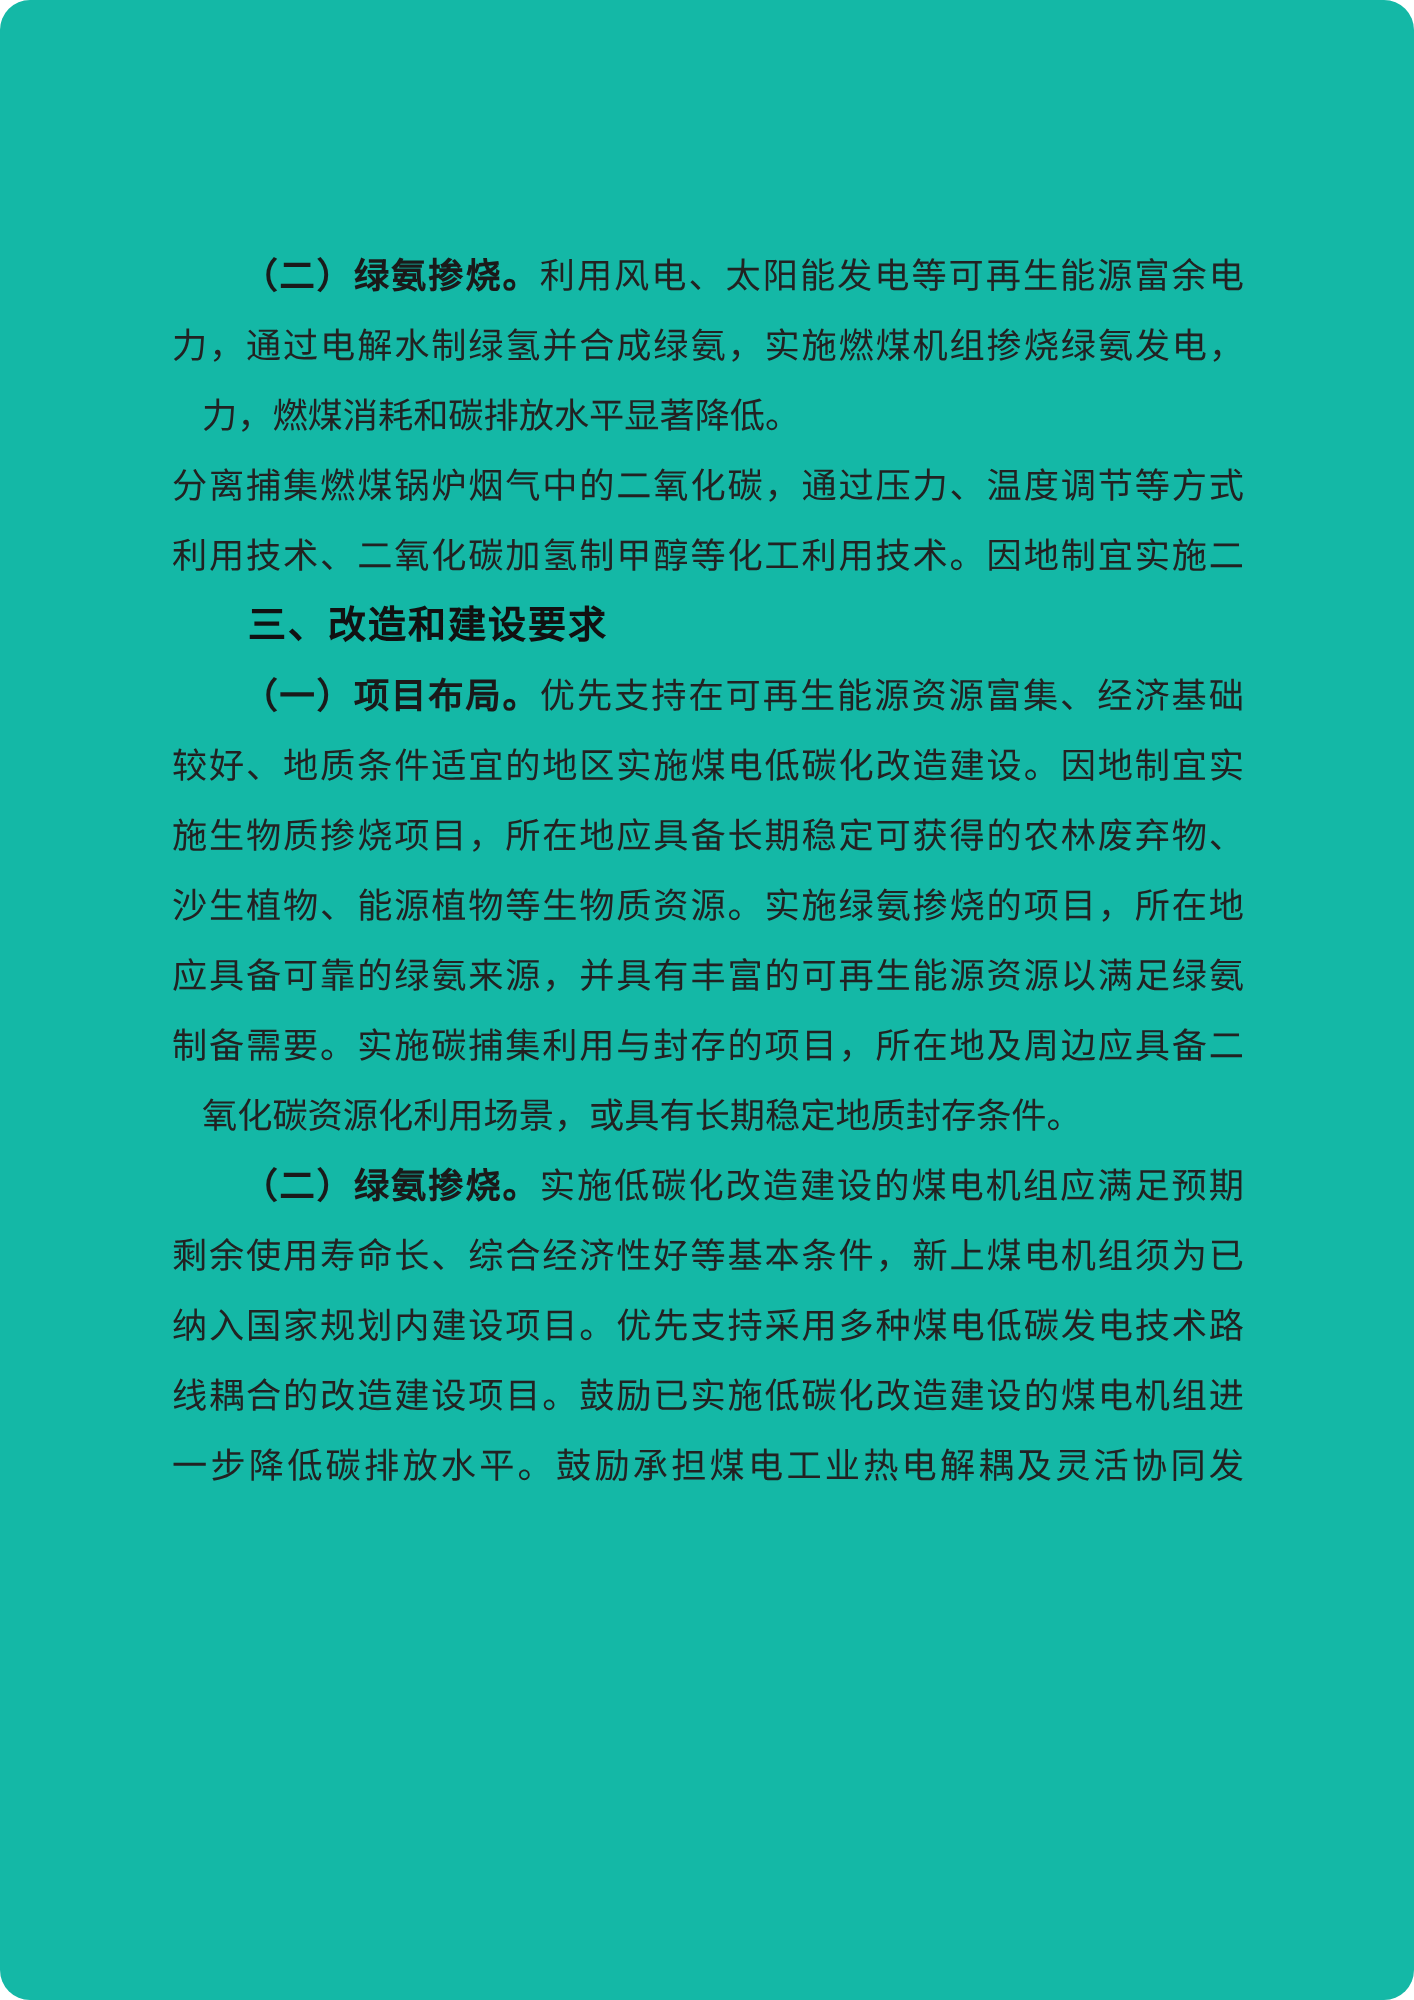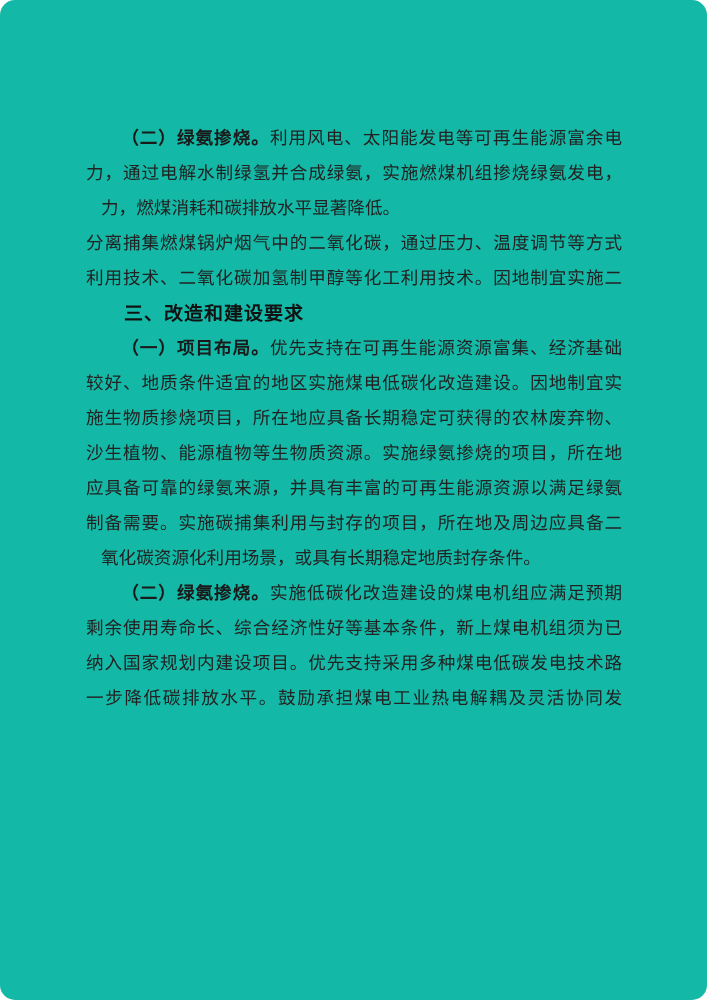--- a/index.html
+++ b/index.html
@@ -74,17 +74,18 @@
       <div class="line"><span>沙生植物、能源植物等生物质资源。实施绿氨掺烧的项目，所在地</span></div>
       <div class="line"><span>应具备可靠的绿氨来源，并具有丰富的可再生能源资源以满足绿氨</span></div>
       <div class="line"><span>制备需要。实施碳捕集利用与封存的项目，所在地及周边应具备二</span></div>
       <div class="line end"><span>氧化碳资源化利用场景，或具有长期稳定地质封存条件。</span></div>
     </div>
 
     <div class="para">
       <div class="line first"><span class="lead">（二）绿氨掺烧。</span><span>实施低碳化改造建设的煤电机组应满足预期</span></div>
       <div class="line"><span>剩余使用寿命长、综合经济性好等基本条件，新上煤电机组须为已</span></div>
       <div class="line"><span>纳入国家规划内建设项目。优先支持采用多种煤电低碳发电技术路</span></div>
+      <div class="line"><span>线耦合的改造建设项目。鼓励已实施低碳化改造建设的煤电机组进</span></div>
       <div class="line"><span>一步降低碳排放水平。鼓励承担煤电工业热电解耦及灵活协同发</span></div>
     </div>
 
   </div>
 </div>
 
 </body></html>

